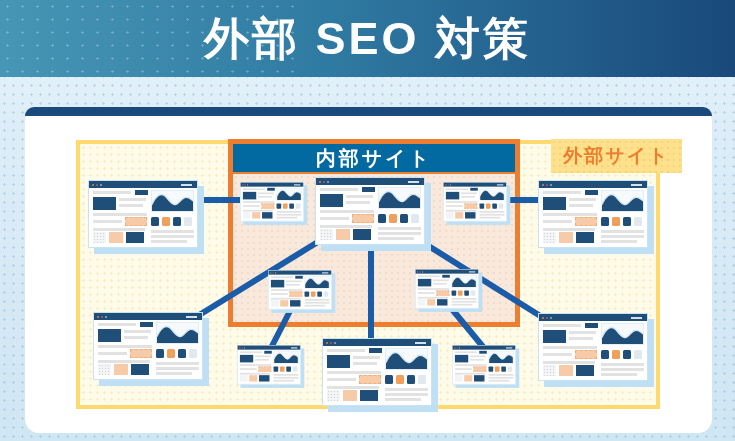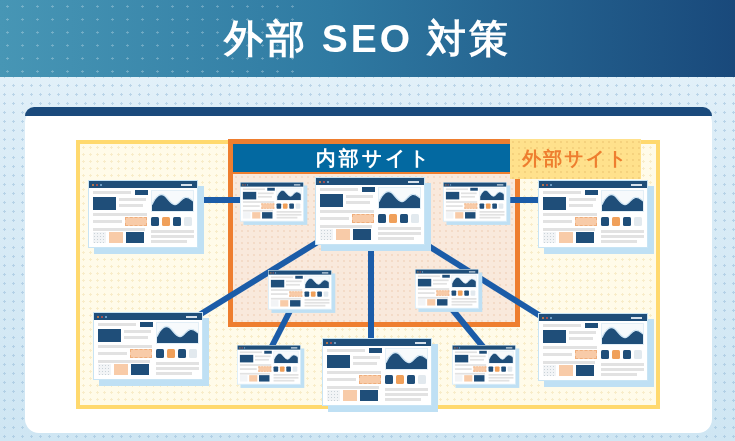--- a/index.html
+++ b/index.html
@@ -22,21 +22,21 @@
     position:absolute;left:0;top:0;width:735px;height:77px;
     background:linear-gradient(90deg,#4796B5 0%,#2F7AA2 45%,#19497B 100%);
     display:flex;align-items:center;justify-content:center;
   }
   .banner::after{
     content:"";position:absolute;left:0;top:0;width:40%;height:100%;
     background-image:radial-gradient(rgba(255,255,255,.45) 1.1px,transparent 1.3px);
     background-size:15px 13px;opacity:.6;pointer-events:none;
   }
   .banner h1{
-    margin:15px;color:#FFFFFF;font-size:39px;font-weight:800;letter-spacing:3px;
+    margin:15px;color:#FFFFFF;font-size:45px;font-weight:800;letter-spacing:3px;
   }
 
   
   .card{
     position:absolute;left:25px;top:107px;width:687px;height:326px;
     background:#FFFFFF;border-radius:16px 16px 14px 14px;
   }
   .card-top-band{
     position:absolute;left:0;top:0;width:100%;height:9px;
     background:#1A4A7C;border-radius:16px 16px 0 0;
@@ -57,21 +57,21 @@
     height:28px;display:flex;align-items:center;justify-content:center;
     background:#0369a1;color:#FFFFFF;font-size:20px;font-weight:800;letter-spacing:3px;
   }
   .internal-body{
     position:absolute;left:0;top:30px;right:0;bottom:0;
     background:#F9E9DC;
     background-image:radial-gradient(rgba(230,185,150,.3) 1px,transparent 1.1px);
     background-size:6px 6px;
   }
   .external-header{
-    position:absolute;left:510px;top:139px;width:131px;height:40px;
+    position:absolute;left:551px;top:139px;width:131px;height:34px;
     background:#FFE18C;
     background-image:radial-gradient(rgba(235,195,110,.5) 1px,transparent 1.1px);
     background-size:6px 6px;
     display:flex;align-items:center;justify-content:center;
     color:#EE7E2F;font-size:19px;font-weight:800;letter-spacing:2px;z-index:2;
   }
 
   
   #links{position:absolute;left:0;top:0;width:735px;height:441px;z-index:3;pointer-events:none;}
 

